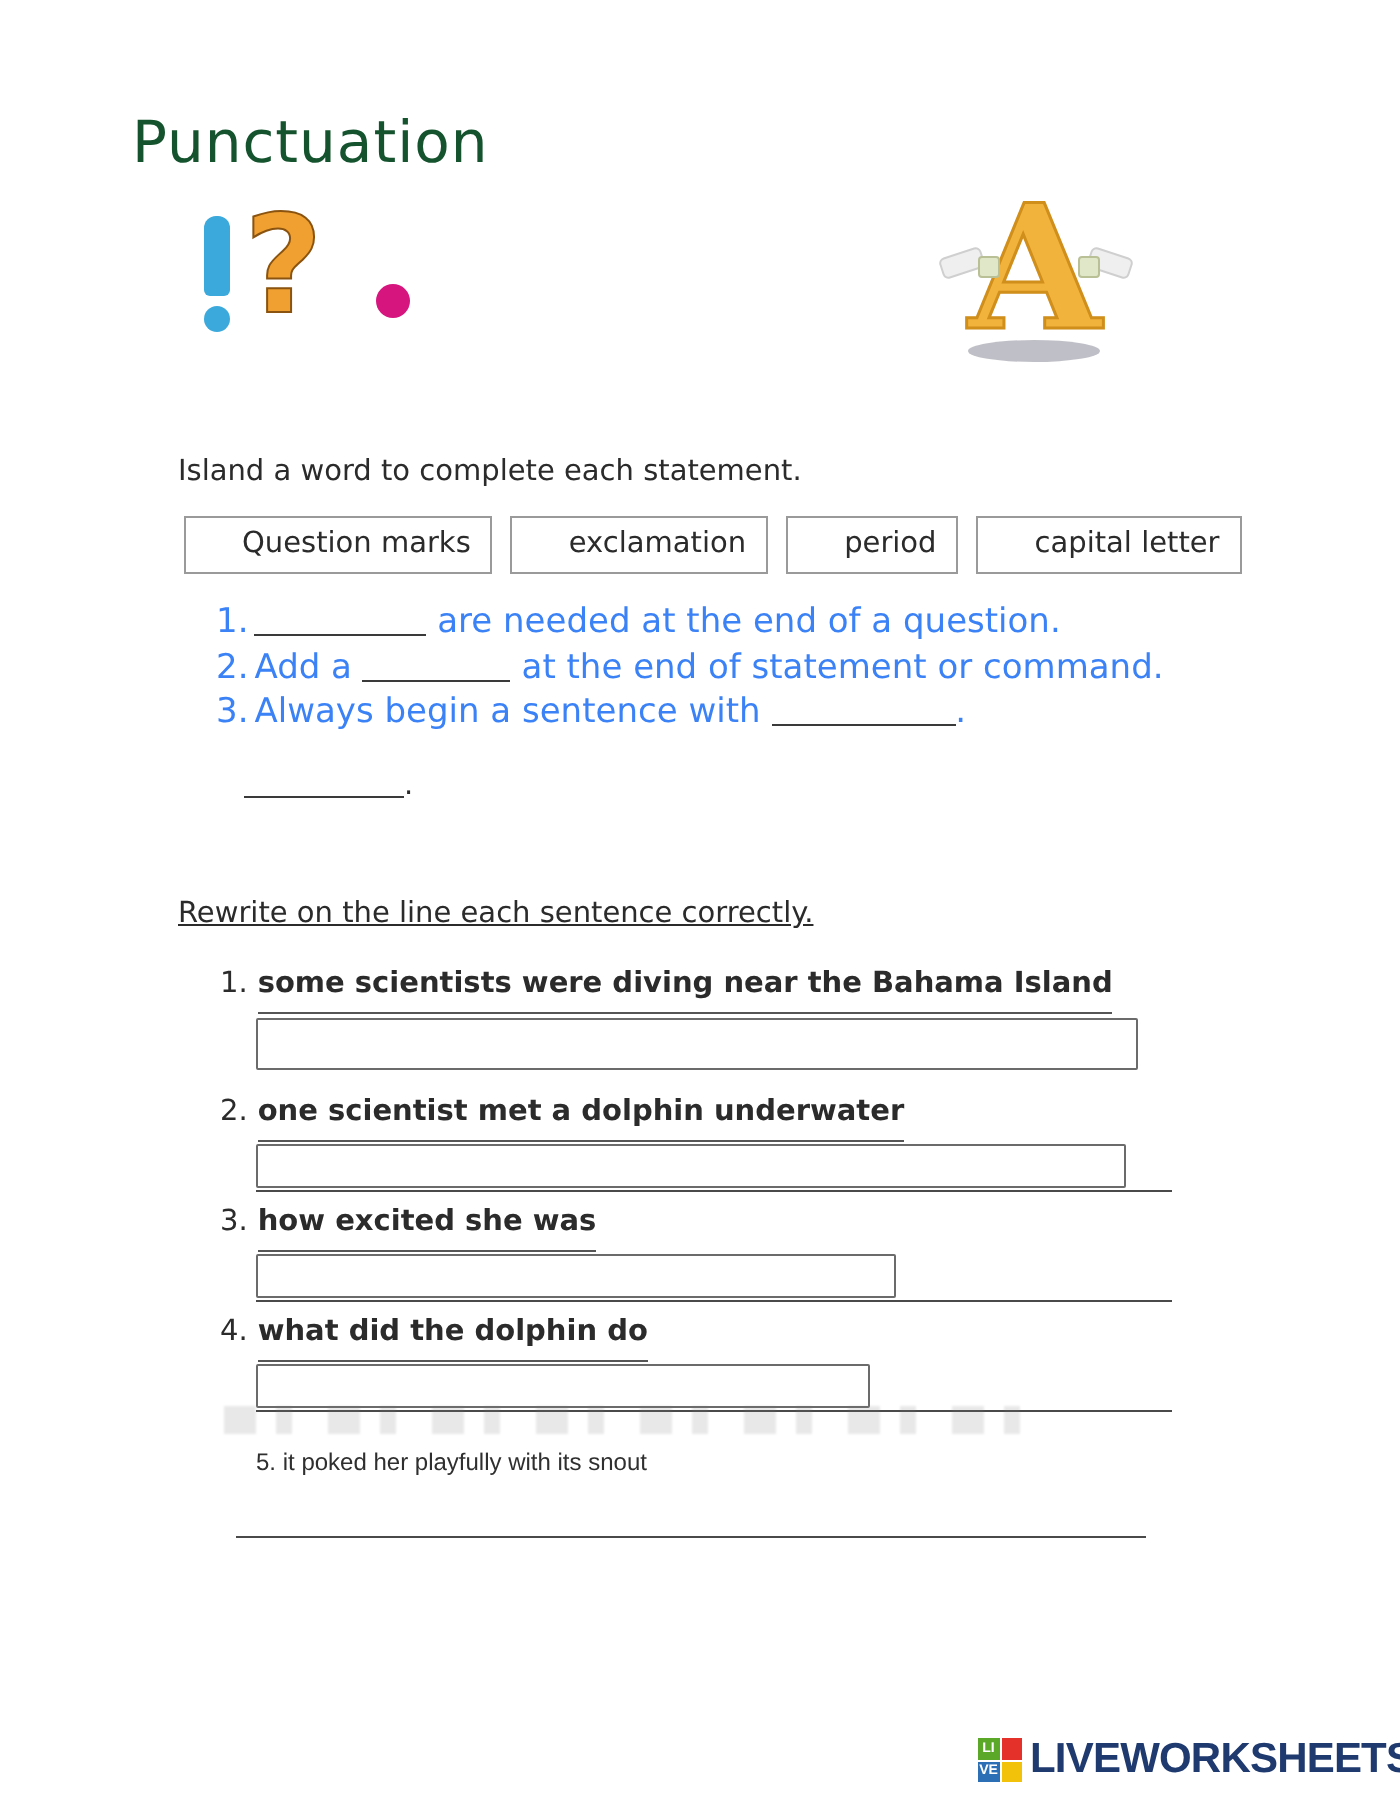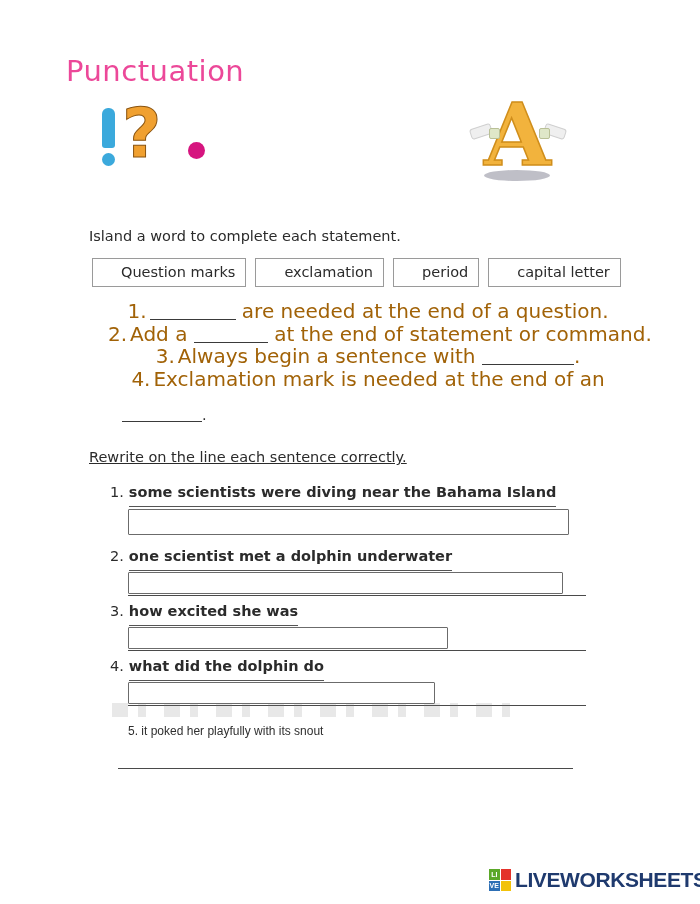--- a/index.html
+++ b/index.html
@@ -26,21 +26,21 @@
     top: 44px;
     left: 0;
     width: 700px;
     height: 160px;
   }
   .title {
     position: absolute;
     font-family: "DejaVu Sans", sans-serif;
     font-size: 29px;
     font-weight: 400;
-    color: #ec4899;
+    color: #14532d;
     letter-spacing: 0.5px;
     white-space: nowrap;
   }
   .title-punctuation { left: 66px; top: 10px; }
   .title-capitalization { left: 388px; top: 4px; }
 
   
   .punct-art {
     position: absolute;
     left: 100px;
@@ -168,25 +168,24 @@
   }
 
   
   .statements {
     position: absolute;
     left: 108px;
     top: 300px;
     width: 520px;
   }
   .statement {
-    font-size: 20px;
-    color: #a16207;
+    font-size: 17px;
+    color: #3b82f6;
     line-height: 22.5px;
     white-space: nowrap;
-    text-align: center;
   }
   .statement .num { margin-right: 3px; }
   .blank {
     display: inline-block;
     border-bottom: 1.6px solid #3a3a3a;
     vertical-align: -2px;
   }
   .blank.b1 { width: 86px; }
   .blank.b2 { width: 74px; }
   .blank.b3 { width: 92px; }
@@ -350,23 +349,20 @@
       <span class="num">2.</span><span>Add a</span>
       <span class="blank b2"></span>
       <span>at the end of statement or command.</span>
     </div>
 
     <div class="statement">
       <span class="num">3.</span><span>Always begin a sentence with</span>
       <span class="blank b3"></span><span>.</span>
     </div>
 
-    <div class="statement">
-      <span class="num">4.</span><span>Exclamation mark is needed at the end of an</span>
-    </div>
 
     <div class="statement-cont">
       <span class="blank b4"></span><span>.</span>
     </div>
   </div>
 
   <div class="instruction" id="instruction-2">Rewrite on the line each sentence correctly.</div>
 
   <div class="rewrite">
 

